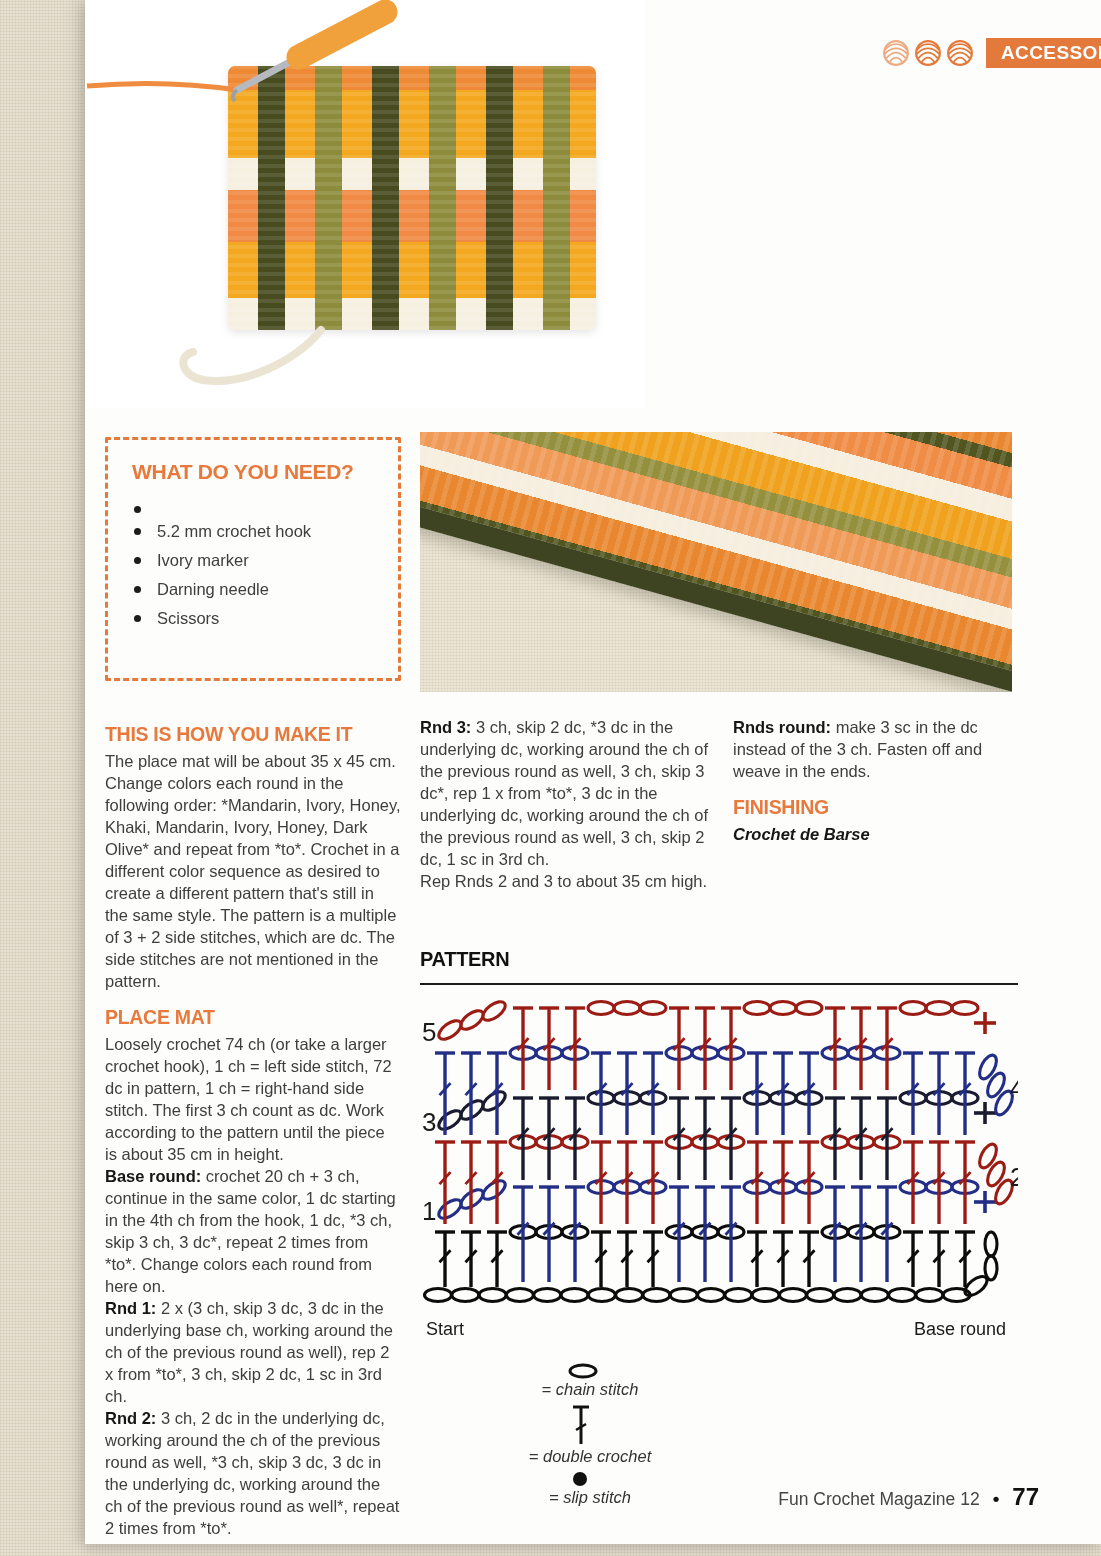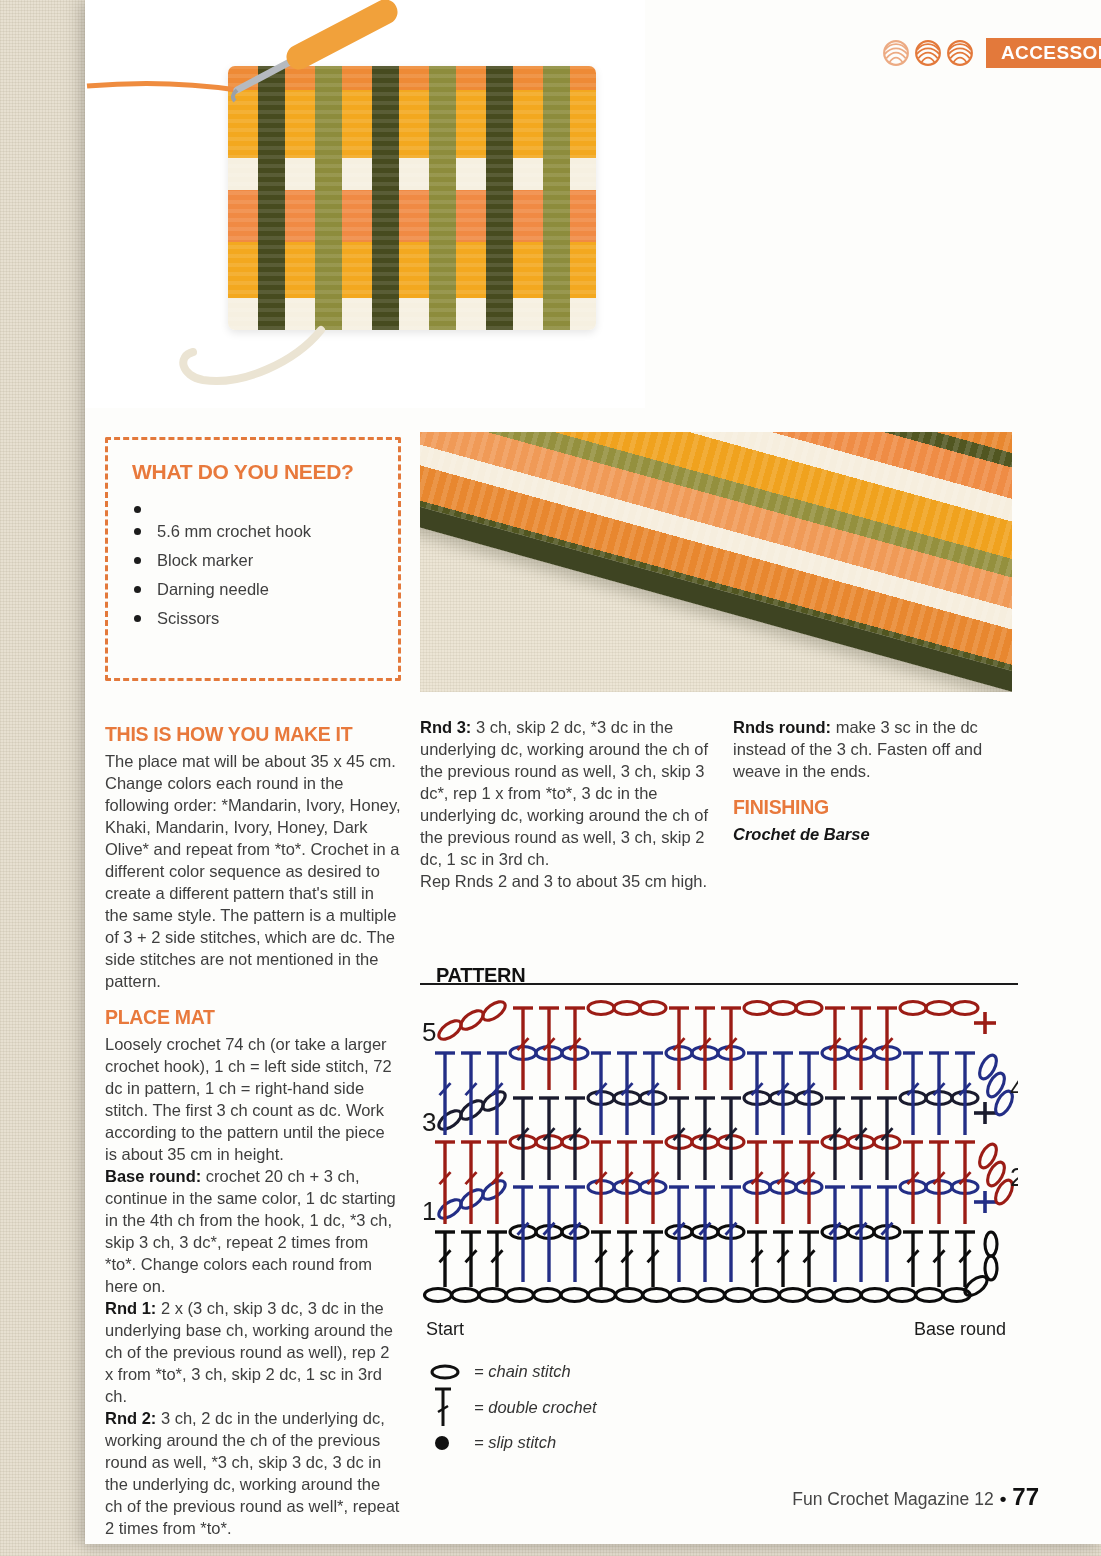--- a/index.html
+++ b/index.html
@@ -47,53 +47,53 @@
   .need-title{color:#e8793c;font-size:21px;font-weight:700;letter-spacing:-.3px;margin:0 0 14px;}
   .need-list .li{display:flex;margin:0 0 7px;}
   .need-list .dot{width:7px;height:7px;border-radius:50%;background:#1c1c1c;margin:8px 16px 0 2px;flex:none;}
   .need-list .li-text{font-size:16.5px;line-height:22px;color:#3e3e3e;}
   
   .col{position:absolute;font-size:16.5px;line-height:22px;color:#3e3e3e;}
   .col-1{left:20px;top:723px;width:296px;}
   .col-2{left:335px;top:716px;width:296px;}
   .col-3{left:648px;top:716px;width:290px;}
   h2.orange{color:#e8793c;font-size:19.5px;font-weight:700;letter-spacing:-.3px;margin:0 0 5px;}
-  h2.black{color:#111;font-size:20px;font-weight:700;letter-spacing:-.3px;margin:16px;}
+  h2.black{color:#111;font-size:20px;font-weight:700;letter-spacing:-.3px;margin:0;}
   .col p{margin:0 0 14px;}
   .col strong, .need-list strong{color:#161616;}
   .author{font-weight:700;font-style:italic;color:#161616;}
   
   .pattern-title{position:absolute;left:335px;top:948px;}
   .pattern-rule{position:absolute;left:335px;top:983px;width:598px;height:2px;background:#1a1a1a;}
   #chart-svg{position:absolute;left:333px;top:995px;}
   
   .key{position:absolute;left:345px;top:1362px;width:320px;}
   .key h2{margin-bottom:8px;}
-  .key-row{display:flex;align-items:center;margin-bottom:4px;}
+  .key-row{display:flex;align-items:center;margin-bottom:4px;flex-direction:column;}
   .key-sym{width:44px;display:flex;justify-content:flex-start;align-items:center;}
   .key-label{font-style:italic;font-size:16.5px;color:#333;}
   
   .photo-right{
     position:absolute;left:335px;top:432px;width:592px;height:260px;overflow:hidden;
     background-color:#ece5d5;
     background-image:
       repeating-linear-gradient(0deg, rgba(160,150,125,.13) 0 1px, transparent 1px 3px),
       repeating-linear-gradient(90deg, rgba(160,150,125,.11) 0 1px, transparent 1px 3px);
   }
   .stripes{
     position:absolute;left:-150px;top:-366px;width:1000px;height:400px;
     transform:rotate(15.5deg);transform-origin:0 100%;
     background-image:
       repeating-linear-gradient(90deg, rgba(255,255,255,.12) 0 5px, transparent 5px 12px),
       repeating-linear-gradient(180deg, #ef8c45 0 30px, #f6eede 30px 52px, #f0a21e 52px 88px, #94903e 88px 106px, #f09a57 106px 136px, #f6eede 136px 156px, #e8872f 156px 190px, #515621 190px 204px);
     border-bottom:20px solid #3e4422;
     box-shadow:0 8px 14px rgba(60,60,40,.25);
   }
   
-  .footer{position:absolute;right:62px;top:1483px;display:flex;align-items:baseline;gap:6px;}
+  .footer{position:absolute;right:62px;top:1483px;display:flex;align-items:baseline;gap:13px;}
   .footer .mag{font-size:17.5px;color:#454545;}
   .footer .dot{font-size:19px;color:#111;font-weight:700;}
   .footer .pg{font-size:24px;font-weight:700;color:#111;}
 </style>
 </head>
 <body>
 
 <div class="fabric-strip" style="position:absolute;left:0;top:0;width:85px;height:1556px;"></div>
 
 <div class="page">
@@ -145,25 +145,25 @@
   </div>
 
   <div class="need-box">
     <h2 class="need-title">WHAT DO YOU NEED?</h2>
     <div class="need-list">
         <div class="li">
           <span class="dot"></span>
         </div>
         <div class="li">
           <span class="dot"></span>
-          <span class="li-text">5.6 mm crochet hook</span>
+          <span class="li-text">5.2 mm crochet hook</span>
         </div>
         <div class="li">
           <span class="dot"></span>
-          <span class="li-text">Block marker</span>
+          <span class="li-text">Ivory marker</span>
         </div>
         <div class="li">
           <span class="dot"></span>
           <span class="li-text">Darning needle</span>
         </div>
         <div class="li">
           <span class="dot"></span>
           <span class="li-text">Scissors</span>
         </div>
       </div>

